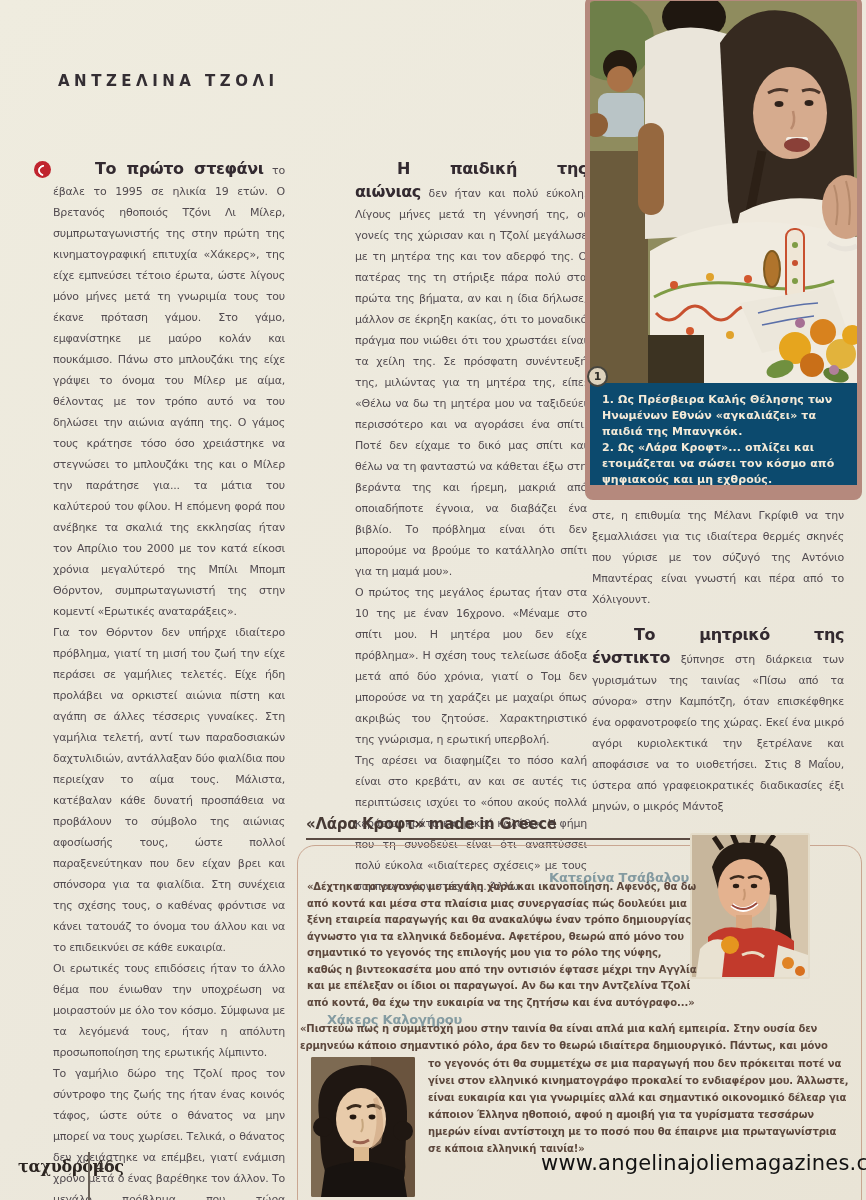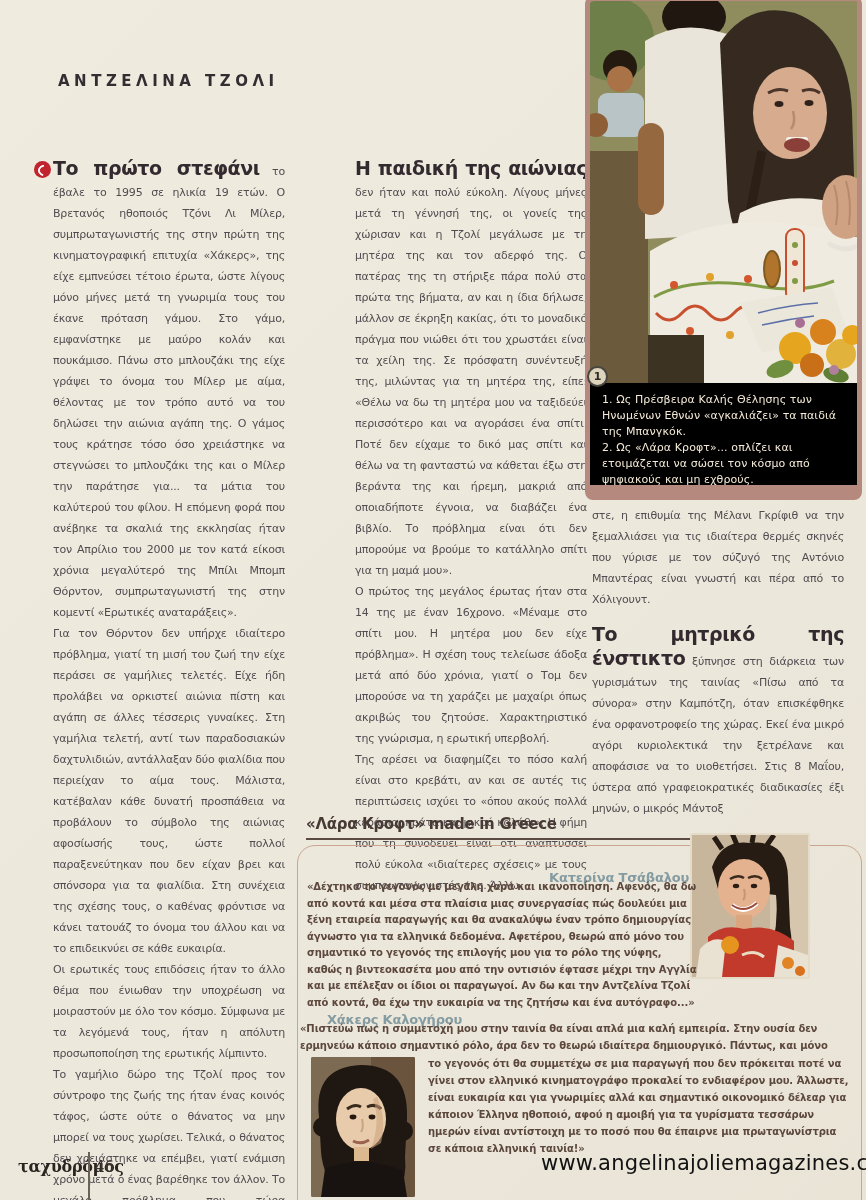--- a/index.html
+++ b/index.html
@@ -26,36 +26,36 @@
   
   .hero{
     position:absolute;left:585px;top:-4px;width:267px;height:494px;
     margin:0;border:5px solid #b5897d;border-radius:8px;
     overflow:hidden;background:#b5897d;z-index:1;
   }
   .hero-img{width:267px;height:382px;overflow:hidden;background:#8f8c5e;}
   .hero-img svg{display:block;}
   .hero-caption{
     box-sizing:border-box;width:267px;height:102px;
-    background:#000000;color:#f4ead7;
-    font-size:11px;font-weight:400;line-height:16px;
+    background:#0c4a6e;color:#f4ead7;
+    font-size:11px;font-weight:700;line-height:16px;
     padding:9px 10px 0 12px;letter-spacing:0.1px;
   }
   .badge{
     position:absolute;left:587px;top:366px;z-index:2;
     width:17px;height:17px;border-radius:50%;
     background:#ded3bd;border:2px solid #47463f;
     color:#2d2c27;font-size:11px;font-weight:700;
     display:flex;align-items:center;justify-content:center;
   }
   
   .col{position:absolute;color:#524b50;
     font-size:11px;line-height:21px;letter-spacing:-0.2px;text-align:justify;}
   .col p{margin:0;}
-  .col .lead{font-size:19px;font-weight:700;color:#332a30;letter-spacing:-0.4px;}
+  .col .lead{font-size:16px;font-weight:700;color:#332a30;letter-spacing:-0.4px;margin-left:42px;}
   .col1{left:53px;top:158px;width:232px;}
   .col2{left:355px;top:158px;width:232px;}
   .col3{left:592px;top:505px;width:252px;}
   .bullet{
     position:absolute;left:-19px;top:3px;
     width:17px;height:17px;border-radius:50%;background:#c0242e;
   }
   .bullet::after{
     content:"";position:absolute;left:3.5px;top:4px;width:7px;height:7px;
     border:2.5px solid #fff;border-radius:50%;
@@ -195,21 +195,21 @@
     <p>Για τον Θόρντον δεν υπήρχε ιδιαίτερο πρόβλημα, γιατί τη μισή του ζωή την είχε περάσει σε γαμήλιες τελετές. Είχε ήδη προλάβει να ορκιστεί αιώνια πίστη και αγάπη σε άλλες τέσσερις γυναίκες. Στη γαμήλια τελετή, αντί των παραδοσιακών δαχτυλιδιών, αντάλλαξαν δύο φιαλίδια που περιείχαν το αίμα τους. Μάλιστα, κατέβαλαν κάθε δυνατή προσπάθεια να προβάλουν το σύμβολο της αιώνιας αφοσίωσής τους, ώστε πολλοί παραξενεύτηκαν που δεν είχαν βρει και σπόνσορα για τα φιαλίδια. Στη συνέχεια της σχέσης τους, ο καθένας φρόντισε να κάνει τατουάζ το όνομα του άλλου και να το επιδεικνύει σε κάθε ευκαιρία.</p>
     <p>Οι ερωτικές τους επιδόσεις ήταν το άλλο θέμα που ένιωθαν την υποχρέωση να μοιραστούν με όλο τον κόσμο. Σύμφωνα με τα λεγόμενά τους, ήταν η απόλυτη προσωποποίηση της ερωτικής λίμπιντο.</p>
     <p>Το γαμήλιο δώρο της Τζολί προς τον σύντροφο της ζωής της ήταν ένας κοινός τάφος, ώστε ούτε ο θάνατος να μην μπορεί να τους χωρίσει. Τελικά, ο θάνατος δεν χρειάστηκε να επέμβει, γιατί ενάμιση χρόνο μετά ο ένας βαρέθηκε τον άλλον. Το μεγάλο πρόβλημα που τώρα αντιμετωπίζουν είναι το πώς θα βγάλουν από πάνω τους τα τατουάζ.</p>
   </div>
 
   <div class="col col2">
     <p>
       <span class="lead">Η παιδική της αιώνιας</span>
       <span>δεν ήταν και πολύ εύκολη. Λίγους μήνες μετά τη γέννησή της, οι γονείς της χώρισαν και η Τζολί μεγάλωσε με τη μητέρα της και τον αδερφό της. Ο πατέρας της τη στήριξε πάρα πολύ στα πρώτα της βήματα, αν και η ίδια δήλωσε, μάλλον σε έκρηξη κακίας, ότι το μοναδικό πράγμα που νιώθει ότι του χρωστάει είναι τα χείλη της. Σε πρόσφατη συνέντευξή της, μιλώντας για τη μητέρα της, είπε: «Θέλω να δω τη μητέρα μου να ταξιδεύει περισσότερο και να αγοράσει ένα σπίτι. Ποτέ δεν είχαμε το δικό μας σπίτι και θέλω να τη φανταστώ να κάθεται έξω στη βεράντα της και ήρεμη, μακριά από οποιαδήποτε έγνοια, να διαβάζει ένα βιβλίο. Το πρόβλημα είναι ότι δεν μπορούμε να βρούμε το κατάλληλο σπίτι για τη μαμά μου».</span>
     </p>
-    <p>Ο πρώτος της μεγάλος έρωτας ήταν στα 14 της με έναν 16χρονο. «Μέναμε στο σπίτι μου. Η μητέρα μου δεν είχε πρόβλημα». Η σχέση τους τελείωσε άδοξα μετά από δύο χρόνια, γιατί ο Τομ δεν μπορούσε να τη χαράζει με μαχαίρι όπως ακριβώς του ζητούσε. Χαρακτηριστικό της γνώρισμα, η ερωτική υπερβολή.</p>
+    <p>Ο πρώτος της μεγάλος έρωτας ήταν στα 10 της με έναν 16χρονο. «Μέναμε στο σπίτι μου. Η μητέρα μου δεν είχε πρόβλημα». Η σχέση τους τελείωσε άδοξα μετά από δύο χρόνια, γιατί ο Τομ δεν μπορούσε να τη χαράζει με μαχαίρι όπως ακριβώς του ζητούσε. Χαρακτηριστικό της γνώρισμα, η ερωτική υπερβολή.</p>
     <p>Της αρέσει να διαφημίζει το πόσο καλή είναι στο κρεβάτι, αν και σε αυτές τις περιπτώσεις ισχύει το «όπου ακούς πολλά κεράσια, κράτα και μικρό καλάθι». Η φήμη που τη συνοδεύει είναι ότι αναπτύσσει πολύ εύκολα «ιδιαίτερες σχέσεις» με τους συμπρωταγωνιστές της. Άλλω-</p>
   </div>
 
   <div class="col col3">
     <p>στε, η επιθυμία της Μέλανι Γκρίφιθ να την ξεμαλλιάσει για τις ιδιαίτερα θερμές σκηνές που γύρισε με τον σύζυγό της Αντόνιο Μπαντέρας είναι γνωστή και πέρα από το Χόλιγουντ.</p>
     <p class="mt-para">
       <span class="lead">Το μητρικό της ένστικτο</span>
       <span>ξύπνησε στη διάρκεια των γυρισμάτων της ταινίας «Πίσω από τα σύνορα» στην Καμπότζη, όταν επισκέφθηκε ένα ορφανοτροφείο της χώρας. Εκεί ένα μικρό αγόρι κυριολεκτικά την ξετρέλανε και αποφάσισε να το υιοθετήσει. Στις 8 Μαΐου, ύστερα από γραφειοκρατικές διαδικασίες έξι μηνών, ο μικρός Μάντοξ</span>
     </p>
   </div>

